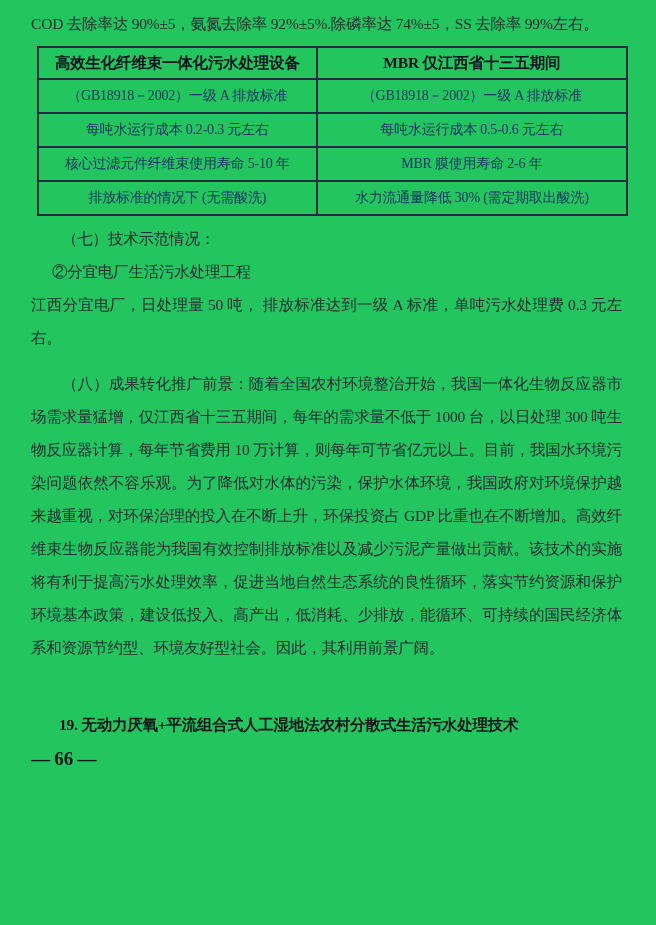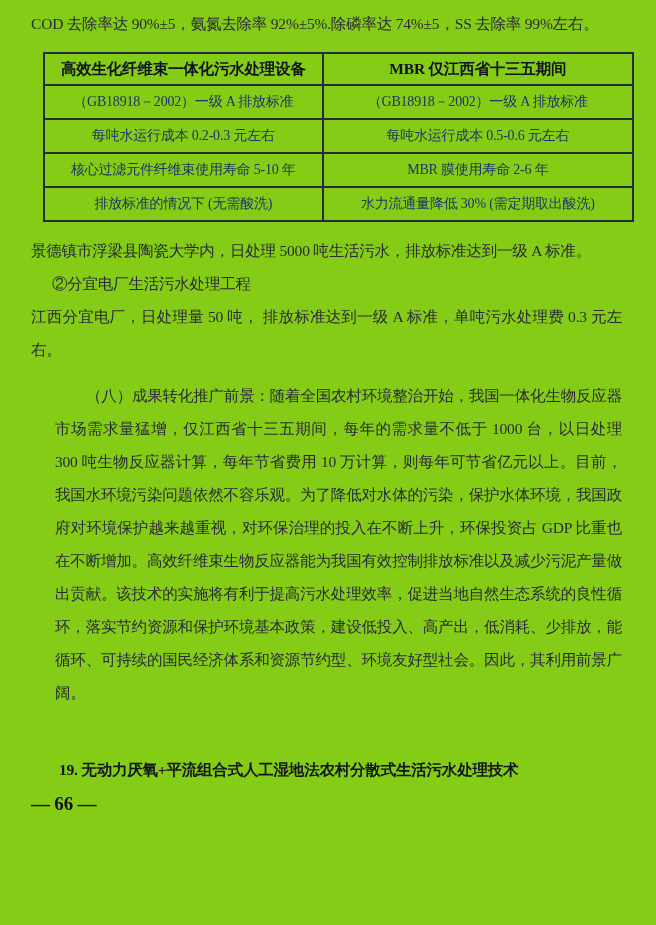--- a/index.html
+++ b/index.html
@@ -12,37 +12,37 @@
     height: 925px;
     font-family: "Liberation Serif", "DejaVu Serif", serif;
     color: #2a2a36;
     overflow: hidden;
   }
   .page {
     box-sizing: border-box;
     width: 656px;
     height: 925px;
     padding: 7px 34px 0 31px;
-    background: #84cc16;
+    background: #22c55e;
   }
   p {
     margin: 0;
     font-size: 15.5px;
     line-height: 33px;
     letter-spacing: -0.2px;
     text-align: justify;
     text-justify: inter-character;
   }
   .indent2 { text-indent: 2em; }
   .indent-circ { text-indent: 1.35em; }
   table.cmp {
     width: 100%;
     border-collapse: collapse;
     table-layout: fixed;
-    margin: 12px;
+    margin: 6px;
   }
   table.cmp th, table.cmp td {
     border: 2px solid #242c40;
     text-align: center;
     vertical-align: middle;
     padding: 0 2px;
     letter-spacing: -0.2px;
     overflow: hidden;
     white-space: nowrap;
   }
@@ -53,21 +53,21 @@
     color: #0f1220;
   }
   table.cmp td {
     height: 32px;
     font-size: 14px;
     font-weight: normal;
     color: #1e3565;
   }
   .col-left  { width: 47.3%; }
   .col-right { width: 52.7%; }
-  .para8 { margin-top: 13px; margin-left: 24px; }
+  .para8 { margin-top: 13px; }
   .heading19 {
     font-weight: bold;
     color: #14141c;
     text-indent: 1.8em;
     margin-top: 44px;
   }
   .footer {
     margin-top: 3px;
     font-size: 19px;
     line-height: 30px;
@@ -108,23 +108,23 @@
         <td>核心过滤元件纤维束使用寿命 5-10 年</td>
         <td>MBR 膜使用寿命 2-6 年</td>
       </tr>
       <tr>
         <td>排放标准的情况下 (无需酸洗)</td>
         <td>水力流通量降低 30%  (需定期取出酸洗)</td>
       </tr>
     </tbody>
   </table>
 
+  <p class="indent2">（七）技术示范情况：</p>
 
 
-  <p>景德镇市浮梁县陶瓷大学内，日处理 5000 吨生活污水，排放标准达到一级 A 标准。</p>
 
   <p class="indent-circ">②分宜电厂生活污水处理工程</p>
 
   <p>江西分宜电厂，日处理量 50 吨， 排放标准达到一级 A 标准，单吨污水处理费 0.3 元左右。</p>
 
   <p class="indent2 para8">（八）成果转化推广前景：随着全国农村环境整治开始，我国一体化生物反应器市场需求量猛增，仅江西省十三五期间，每年的需求量不低于 1000 台，以日处理 300 吨生物反应器计算，每年节省费用 10 万计算，则每年可节省亿元以上。目前，我国水环境污染问题依然不容乐观。为了降低对水体的污染，保护水体环境，我国政府对环境保护越来越重视，对环保治理的投入在不断上升，环保投资占 GDP 比重也在不断增加。高效纤维束生物反应器能为我国有效控制排放标准以及减少污泥产量做出贡献。该技术的实施将有利于提高污水处理效率，促进当地自然生态系统的良性循环，落实节约资源和保护环境基本政策，建设低投入、高产出，低消耗、少排放，能循环、可持续的国民经济体系和资源节约型、环境友好型社会。因此，其利用前景广阔。</p>
 
   <p class="heading19">19.  无动力厌氧+平流组合式人工湿地法农村分散式生活污水处理技术</p>
 
   <p class="footer">— 66 —</p>

